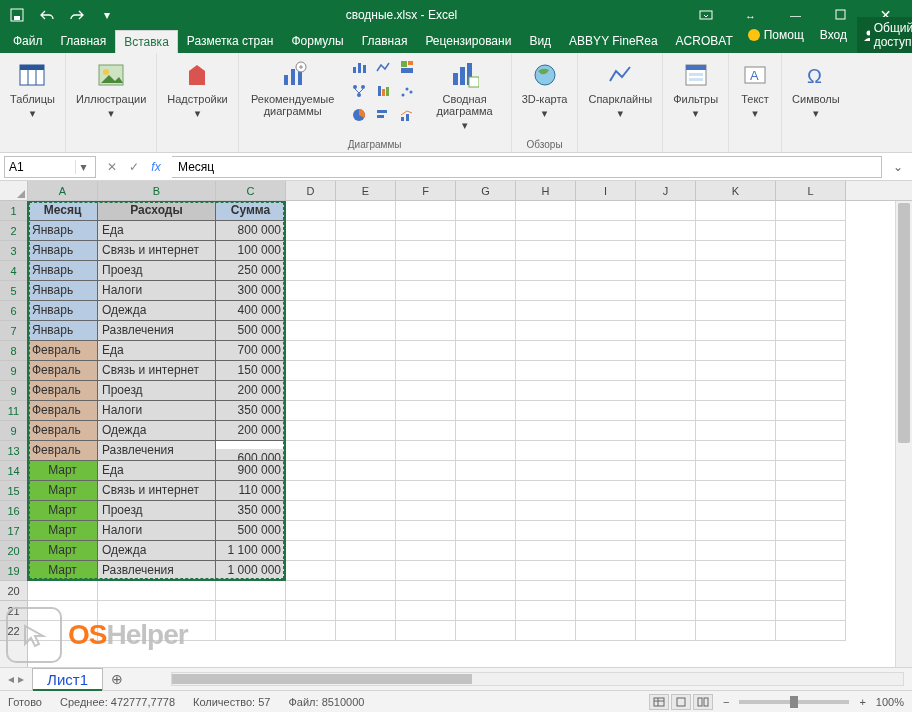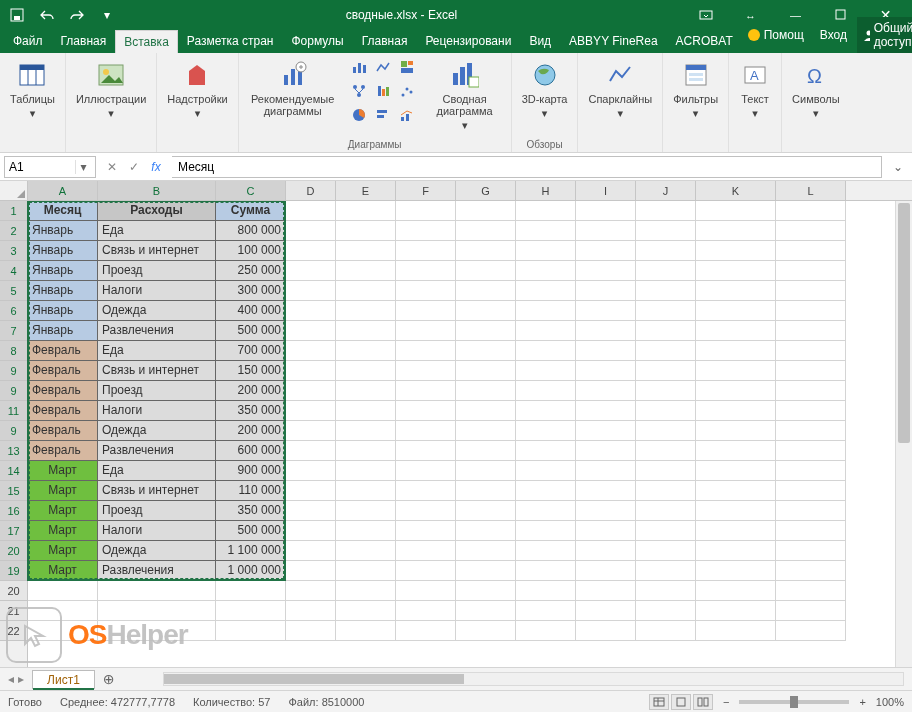--- a/index.html
+++ b/index.html
@@ -76,21 +76,21 @@
   
   .oshelper { position:absolute; left:6px; bottom:4px; display:flex; align-items:center; gap:6px; opacity:0.9; pointer-events:none;}
   .oshelper .box { width:56px; height:56px; border:2px solid #bfbfbf; border-radius:10px; display:flex; align-items:center; justify-content:center;}
   .oshelper .txt { font-size:28px; font-weight:bold; letter-spacing:-1px;}
   .oshelper .txt .os{ color:#ff6a00;}
   .oshelper .txt .h{ color:#bdbdbd;}
 
   
   .sheetbar { height:23px; border-top:1px solid #d4d4d4; display:flex; align-items:center; background:#f3f3f3;}
   .sheet-nav { display:flex; gap:4px; padding:0 8px; color:#888;}
-  .sheet-tab { padding:2px 14px; background:#fff; border:1px solid #bcbcbc; border-bottom:none; font-size:12px; color:#a16207; position:relative;}
+  .sheet-tab { padding:2px 14px; background:#fff; border:1px solid #bcbcbc; border-bottom:none; font-size:15px; color:#1d4ed8; position:relative;}
   .sheet-tab:before{content:""; position:absolute; left:0; right:0; bottom:-1px; height:2px; background:#217346;}
   .sheet-add { padding:0 8px; font-size:14px; color:#666;}
   .hscroll { flex:1; margin:0 8px 0 40px; height:14px; background:#f0f0f0; border:1px solid #dadada; position:relative;}
   .hscroll .thumb{position:absolute; left:0; top:1px; bottom:1px; width:300px; background:#c2c2c2;}
 
   
   .statusbar { height:22px; background:#f3f3f3; border-top:1px solid #d4d4d4; display:flex; align-items:center; font-size:11px; color:#555; padding:0 8px; gap:18px;}
   .statusbar .right { margin-left:auto; display:flex; align-items:center; gap:10px;}
   .viewbtns { display:flex; gap:2px;}
   .viewbtns .vb{ width:20px; height:16px; border:1px solid #c6c6c6; background:#e9e9e9; display:flex; align-items:center; justify-content:center;}
@@ -602,21 +602,21 @@
           <div class="cell" style="width: 60px;"></div>
           <div class="cell" style="width: 60px;"></div>
           <div class="cell" style="width: 60px;"></div>
           <div class="cell" style="width: 60px;"></div>
           <div class="cell" style="width: 80px;"></div>
           <div class="cell" style="width: 70px;"></div>
         </div>
         <div class="row">
           <div class="cell feb" style="width: 70px; border-right: 1px solid rgb(102, 102, 102); border-bottom: 1px solid rgb(102, 102, 102); text-align: left;">Февраль</div>
           <div class="cell dB" style="width: 118px;">Развлечения</div>
-          <div class="cell dC num" style="width: 70px;">600 000</div>
+          <div class="cell dC num" style="width: 70px; margin-top: 8px;">600 000</div>
           <div class="cell" style="width: 50px;"></div>
           <div class="cell" style="width: 60px;"></div>
           <div class="cell" style="width: 60px;"></div>
           <div class="cell" style="width: 60px;"></div>
           <div class="cell" style="width: 60px;"></div>
           <div class="cell" style="width: 60px;"></div>
           <div class="cell" style="width: 60px;"></div>
           <div class="cell" style="width: 80px;"></div>
           <div class="cell" style="width: 70px;"></div>
         </div>

